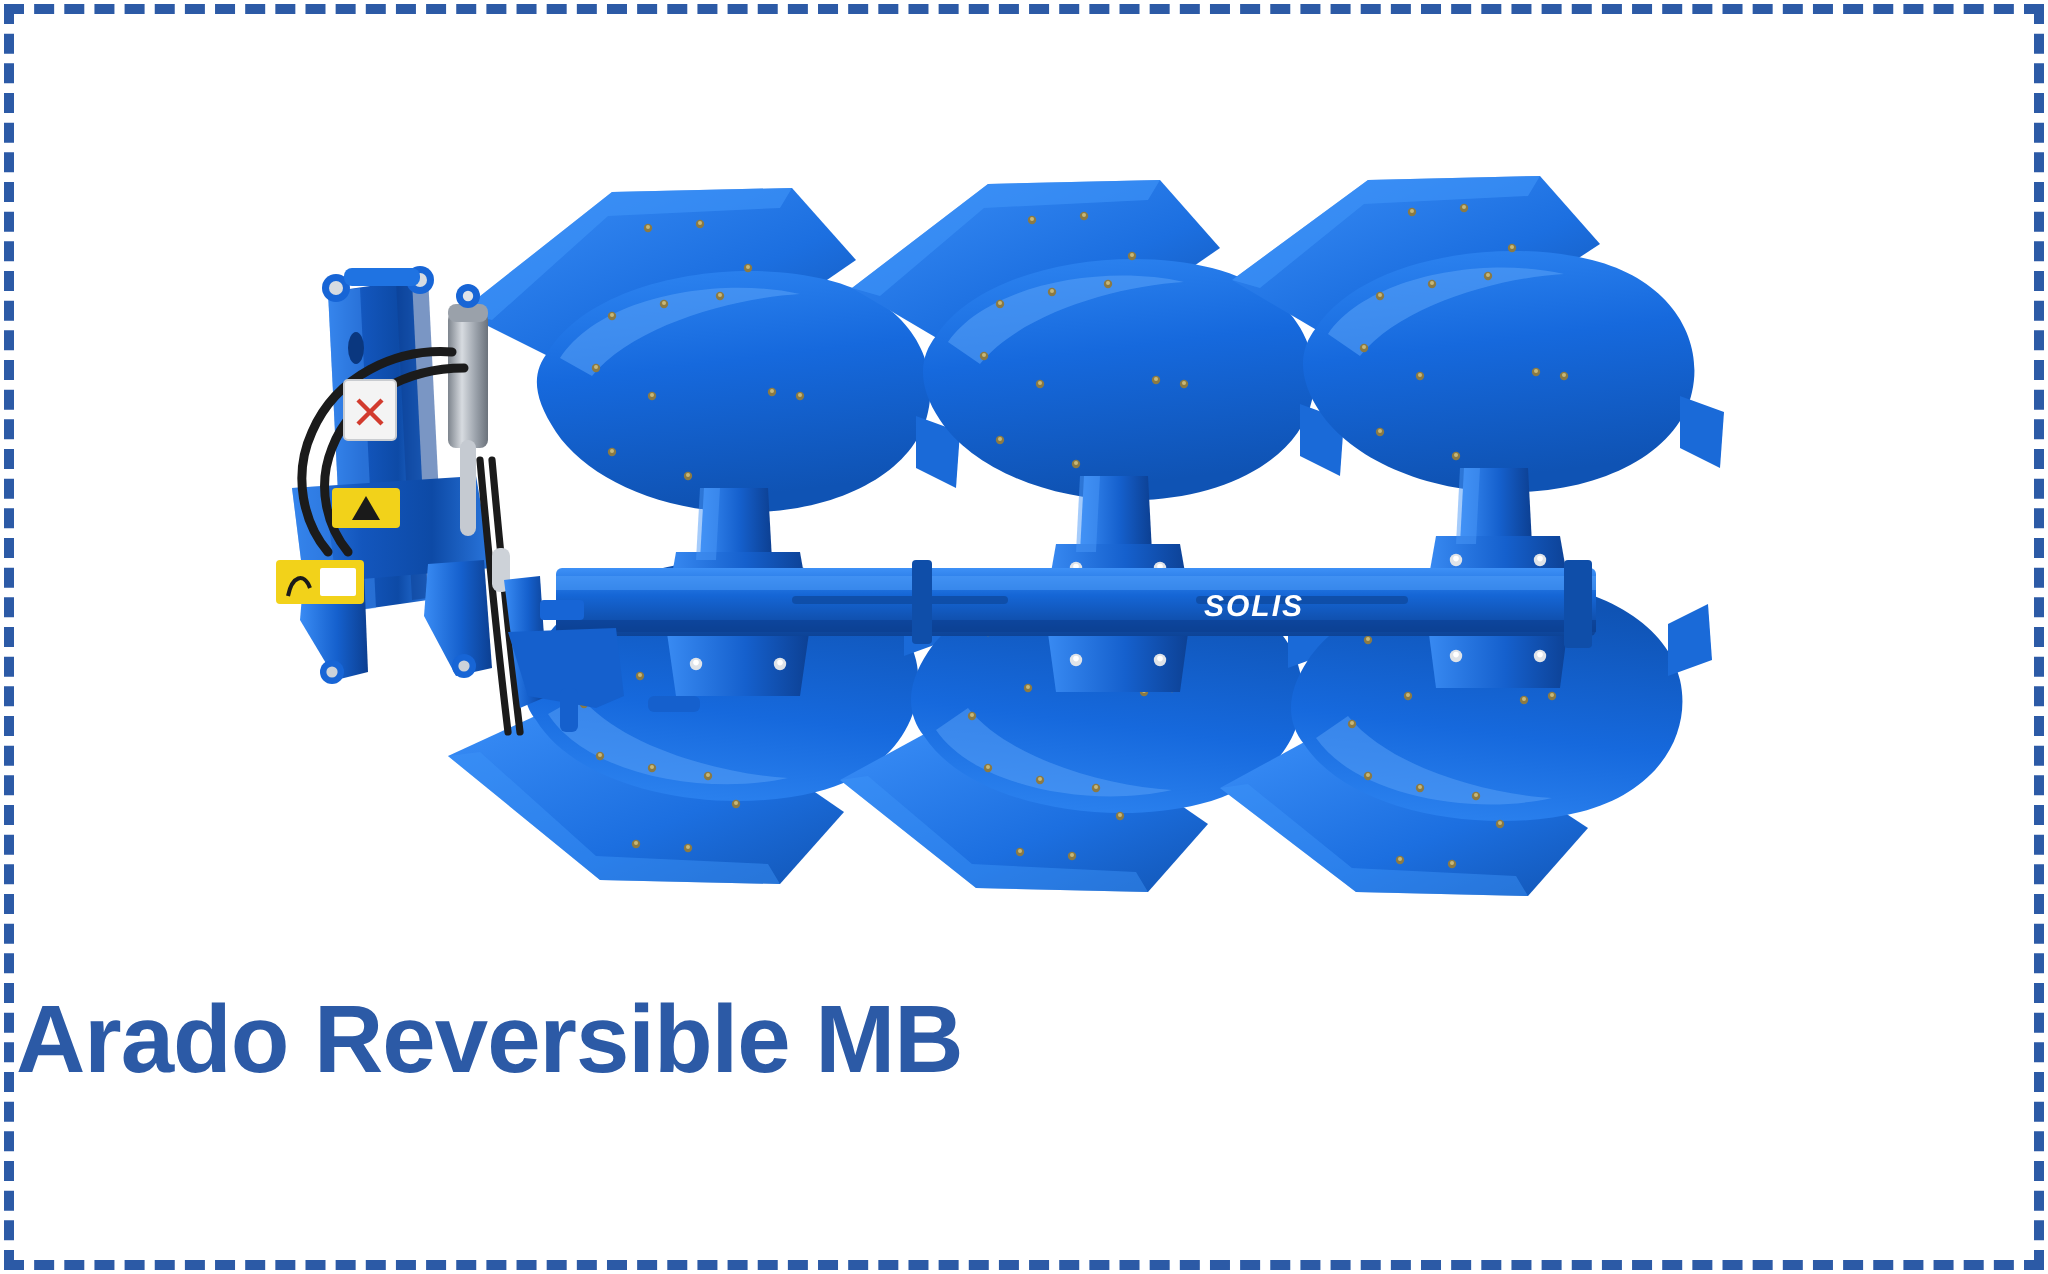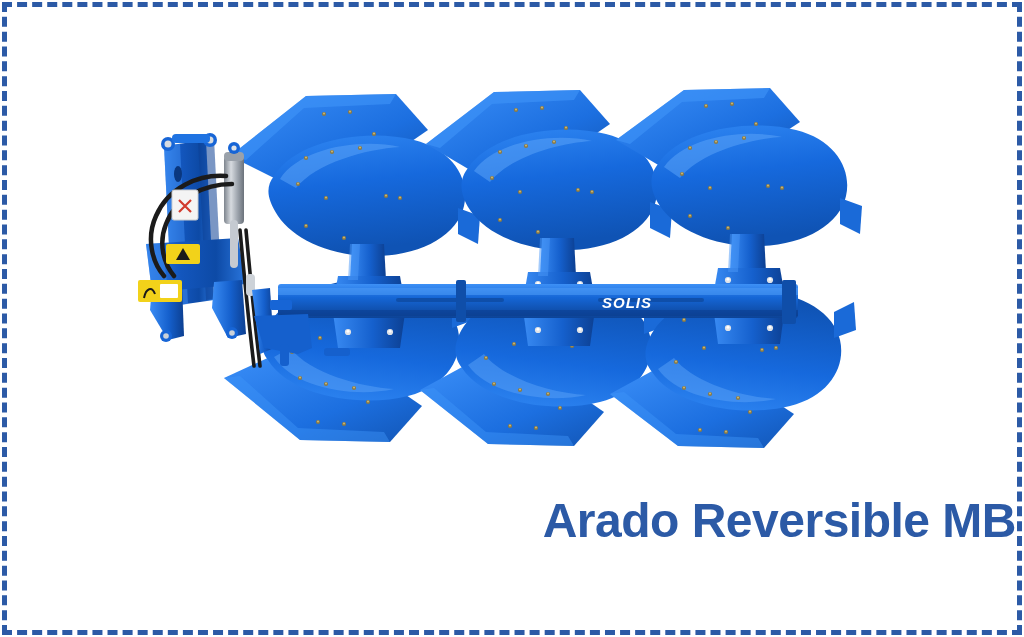--- a/index.html
+++ b/index.html
@@ -56,21 +56,21 @@
     height: 410px;
   }
   .product-svg { display: block; width: 100%; height: 100%; }
 
   
   .product-title {
     position: absolute;
     left: 0;
     right: 0;
     top: 488px;
-    text-align: right;
+    text-align: left;
     font-size: 48px;
     font-weight: bold;
     color: #2c5aa6;
     letter-spacing: -0.5px;
     line-height: 1.05;
     font-family: "Liberation Sans", sans-serif;
     white-space: nowrap;
   }
 </style>
 </head>

